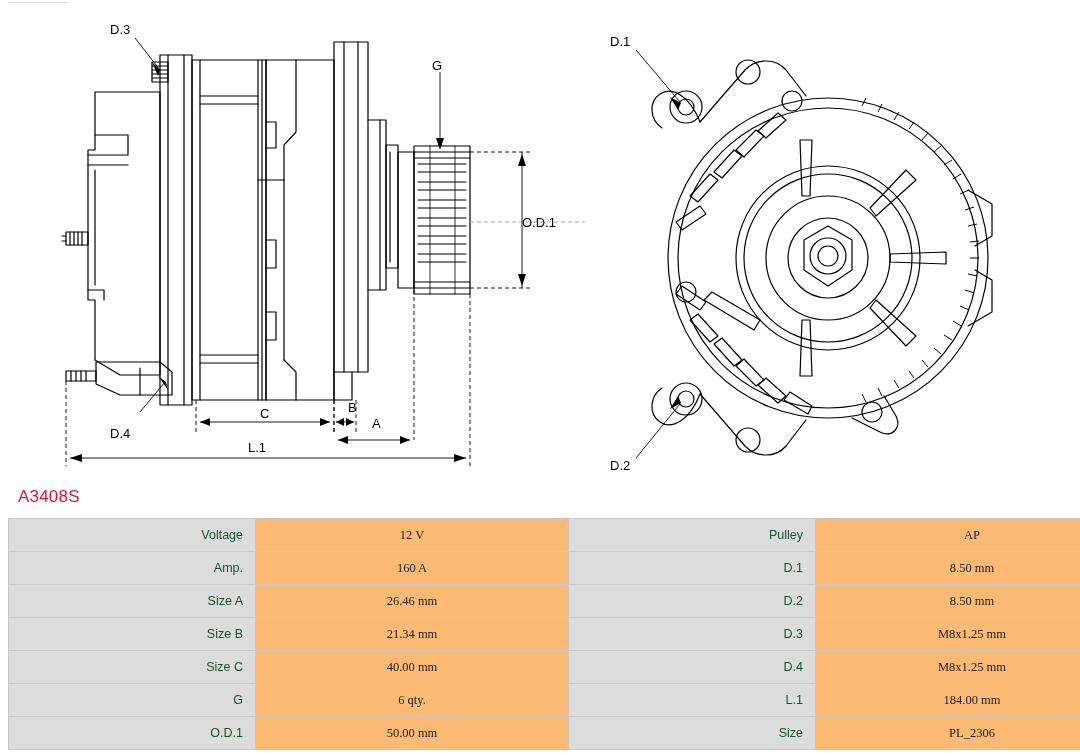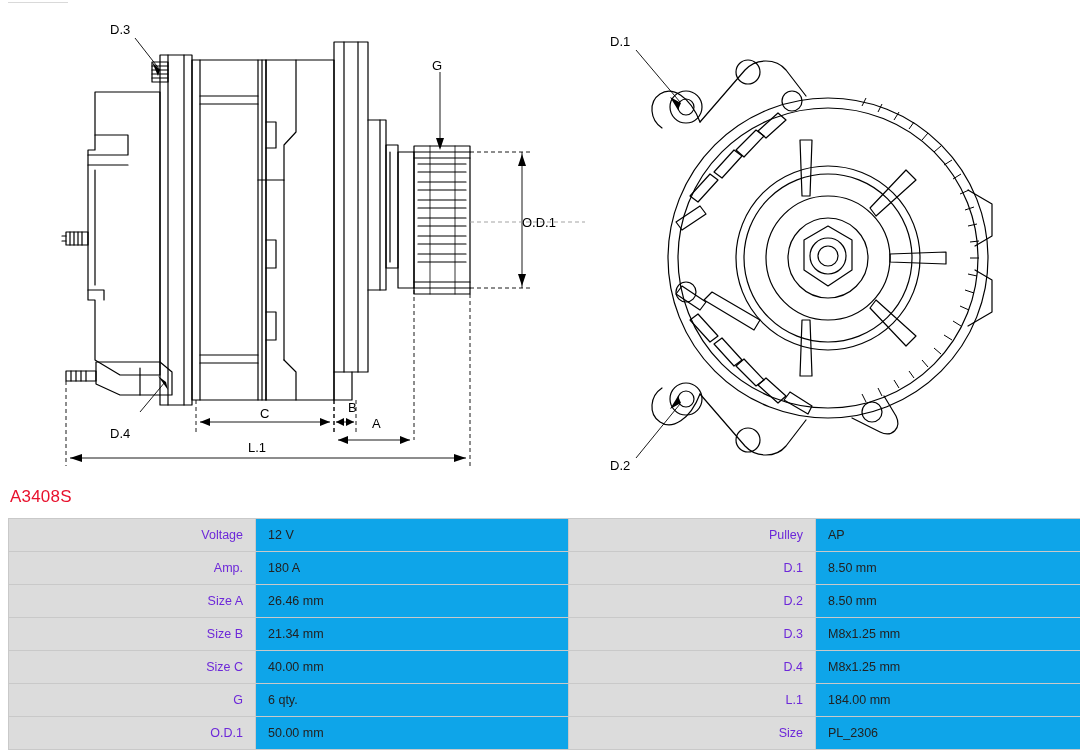--- a/index.html
+++ b/index.html
@@ -25,21 +25,21 @@
     left: 0;
     top: 0;
     width: 1080px;
     height: 478px;
   }
   .drawing svg {
     display: block;
   }
   .part-code {
     position: absolute;
-    left: 10px;
+    left: 18px;
     top: 487px;
     font-size: 17px;
     color: #e8112d;
     font-family: "Liberation Sans", sans-serif;
     letter-spacing: 0.2px;
   }
   table.specs {
     position: absolute;
     left: 8px;
     top: 518px;
@@ -50,28 +50,29 @@
   }
   table.specs td {
     border: 1px solid #c9c9c9;
     height: 32px;
     padding: 0 12px;
     vertical-align: middle;
   }
   td.label {
     background: #dcdcdc;
     text-align: right;
-    color: #6d28d9;
+    color: #14532d;
     width: 222px;
   }
   td.value {
-    background: #0ea5e9;
-    text-align: left;
+    background: #fdba74;
+    text-align: center;
     color: #222;
     width: 288px;
+    font-family: Liberation Serif, serif;
   }
   .topline {
     position: absolute;
     left: 8px;
     top: 2px;
     width: 60px;
     height: 0;
     border-top: 1px solid #d9d9d9;
   }
 </style>
@@ -285,21 +286,21 @@
   <table class="specs">
     <tbody>
       <tr>
         <td class="label">Voltage</td>
         <td class="value">12 V</td>
         <td class="label">Pulley</td>
         <td class="value">AP</td>
       </tr>
       <tr>
         <td class="label">Amp.</td>
-        <td class="value">180 A</td>
+        <td class="value">160 A</td>
         <td class="label">D.1</td>
         <td class="value">8.50 mm</td>
       </tr>
       <tr>
         <td class="label">Size A</td>
         <td class="value">26.46 mm</td>
         <td class="label">D.2</td>
         <td class="value">8.50 mm</td>
       </tr>
       <tr>

